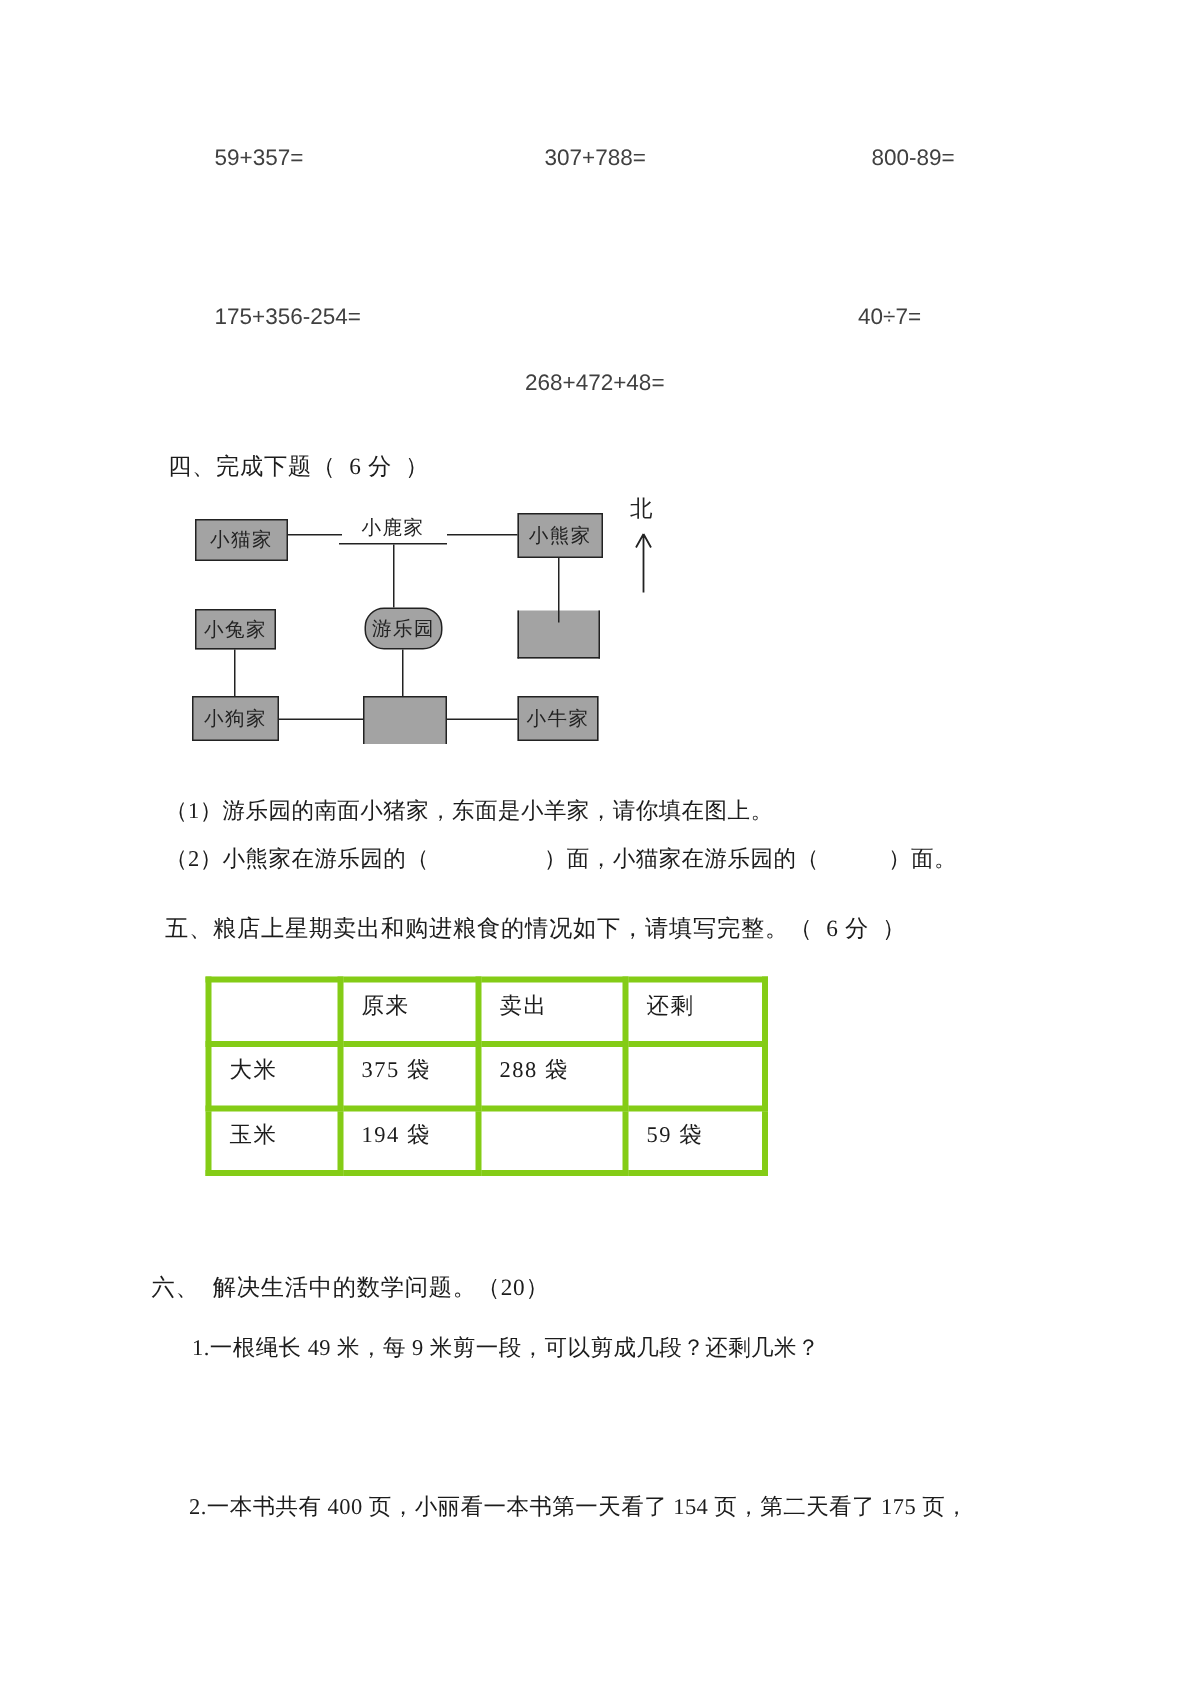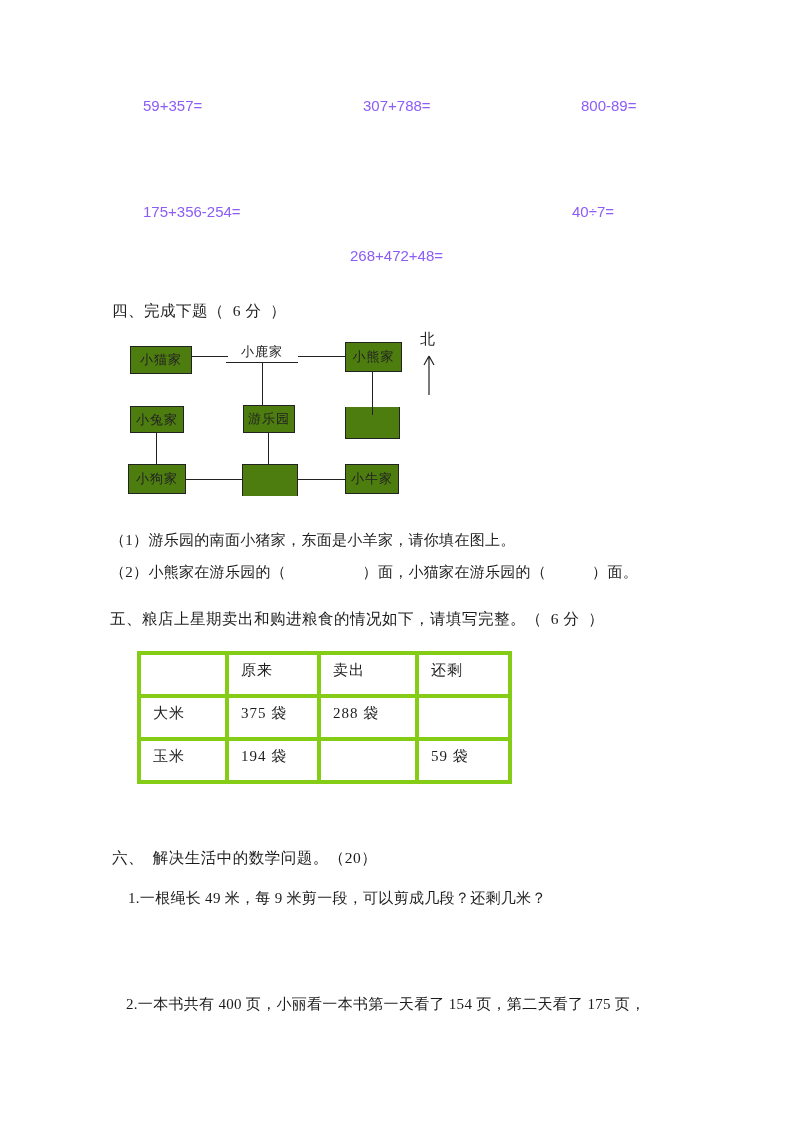--- a/index.html
+++ b/index.html
@@ -15,21 +15,21 @@
     font-family: "Liberation Serif", serif;
     color: #1f1f1f;
     overflow: hidden;
   }
   .t { white-space: pre-wrap; }
   .abs { position: absolute; }
   .problem {
     position: absolute;
     font-size: 15px;
     font-family: "Liberation Sans", sans-serif;
-    color: #8b5cf6;
+    color: #404040;
   }
   .heading {
     position: absolute;
     font-size: 15.5px;
     color: #1c1c1c;
     letter-spacing: 0.5px;
   }
   .qtext {
     position: absolute;
     font-size: 15px;
@@ -40,21 +40,21 @@
   .map-box {
     position: absolute;
     border: 1px solid #222;
     font-size: 13px;
     color: #222;
     display: flex;
     align-items: center;
     justify-content: center;
     letter-spacing: 1px;
     box-sizing: border-box;
-    background: #4d7c0f;
+    background: #a3a3a3;
   }
   .map-box.open-top   { border-top: none; }
   .map-box.open-bottom{ border-bottom: none; }
   .map-label-underline {
     position: absolute;
     border-bottom: 1px solid #222;
     font-size: 13px;
     color: #222;
     display: flex;
     align-items: center;
@@ -99,21 +99,21 @@
 
   <div class="heading t" style="left:112px; top:301px;">四、完成下题（  6 分  ）</div>
 
   <div class="abs">
 
     <div class="map-box" style="left:130px; top:346px; width:62px; height:28px;">小猫家</div>
     <div class="map-label-underline" style="left:226px; top:342px; width:72px; height:21px;">小鹿家</div>
     <div class="map-box" style="left:345px; top:342px; width:57px; height:30px;">小熊家</div>
 
     <div class="map-box" style="left:130px; top:406px; width:54px; height:27px;">小兔家</div>
-    <div class="map-box" style="left:243px; top:405px; width:52px; height:28px;">游乐园</div>
+    <div class="map-box" style="left:243px; top:405px; width:52px; height:28px;border-radius:13px;">游乐园</div>
     <div class="map-box open-top" style="left:345px; top:407px; width:55px; height:32px;"></div>
 
     <div class="map-box" style="left:128px; top:464px; width:58px; height:30px;">小狗家</div>
     <div class="map-box open-bottom" style="left:242px; top:464px; width:56px; height:32px;"></div>
     <div class="map-box" style="left:345px; top:464px; width:54px; height:30px;">小牛家</div>
 
     <div class="h-line" style="left:192px; top:356px; width:36px;"></div>
     <div class="h-line" style="left:298px; top:356px; width:47px;"></div>
     <div class="v-line" style="left:262px; top:363px; height:42px;"></div>
     <div class="v-line" style="left:372px; top:372px; height:43px;"></div>
@@ -155,17 +155,17 @@
     </tr>
     <tr>
       <td class="t">玉米</td>
       <td class="t">194 袋</td>
       <td class="t"></td>
       <td class="t">59 袋</td>
     </tr>
   </tbody>
     </table>
 
-  <div class="heading t" style="left:112px; top:848px;text-align:center;">六、  解决生活中的数学问题。（20）</div>
+  <div class="heading t" style="left:101px; top:848px;text-align:center;">六、  解决生活中的数学问题。（20）</div>
   <div class="qtext t" style="left:128px; top:889px;">1.一根绳长 49 米，每 9 米剪一段，可以剪成几段？还剩几米？</div>
   <div class="qtext t" style="left:126px; top:995px;">2.一本书共有 400 页，小丽看一本书第一天看了 154 页，第二天看了 175 页，</div>
 
 </div>
 
 </body></html>

